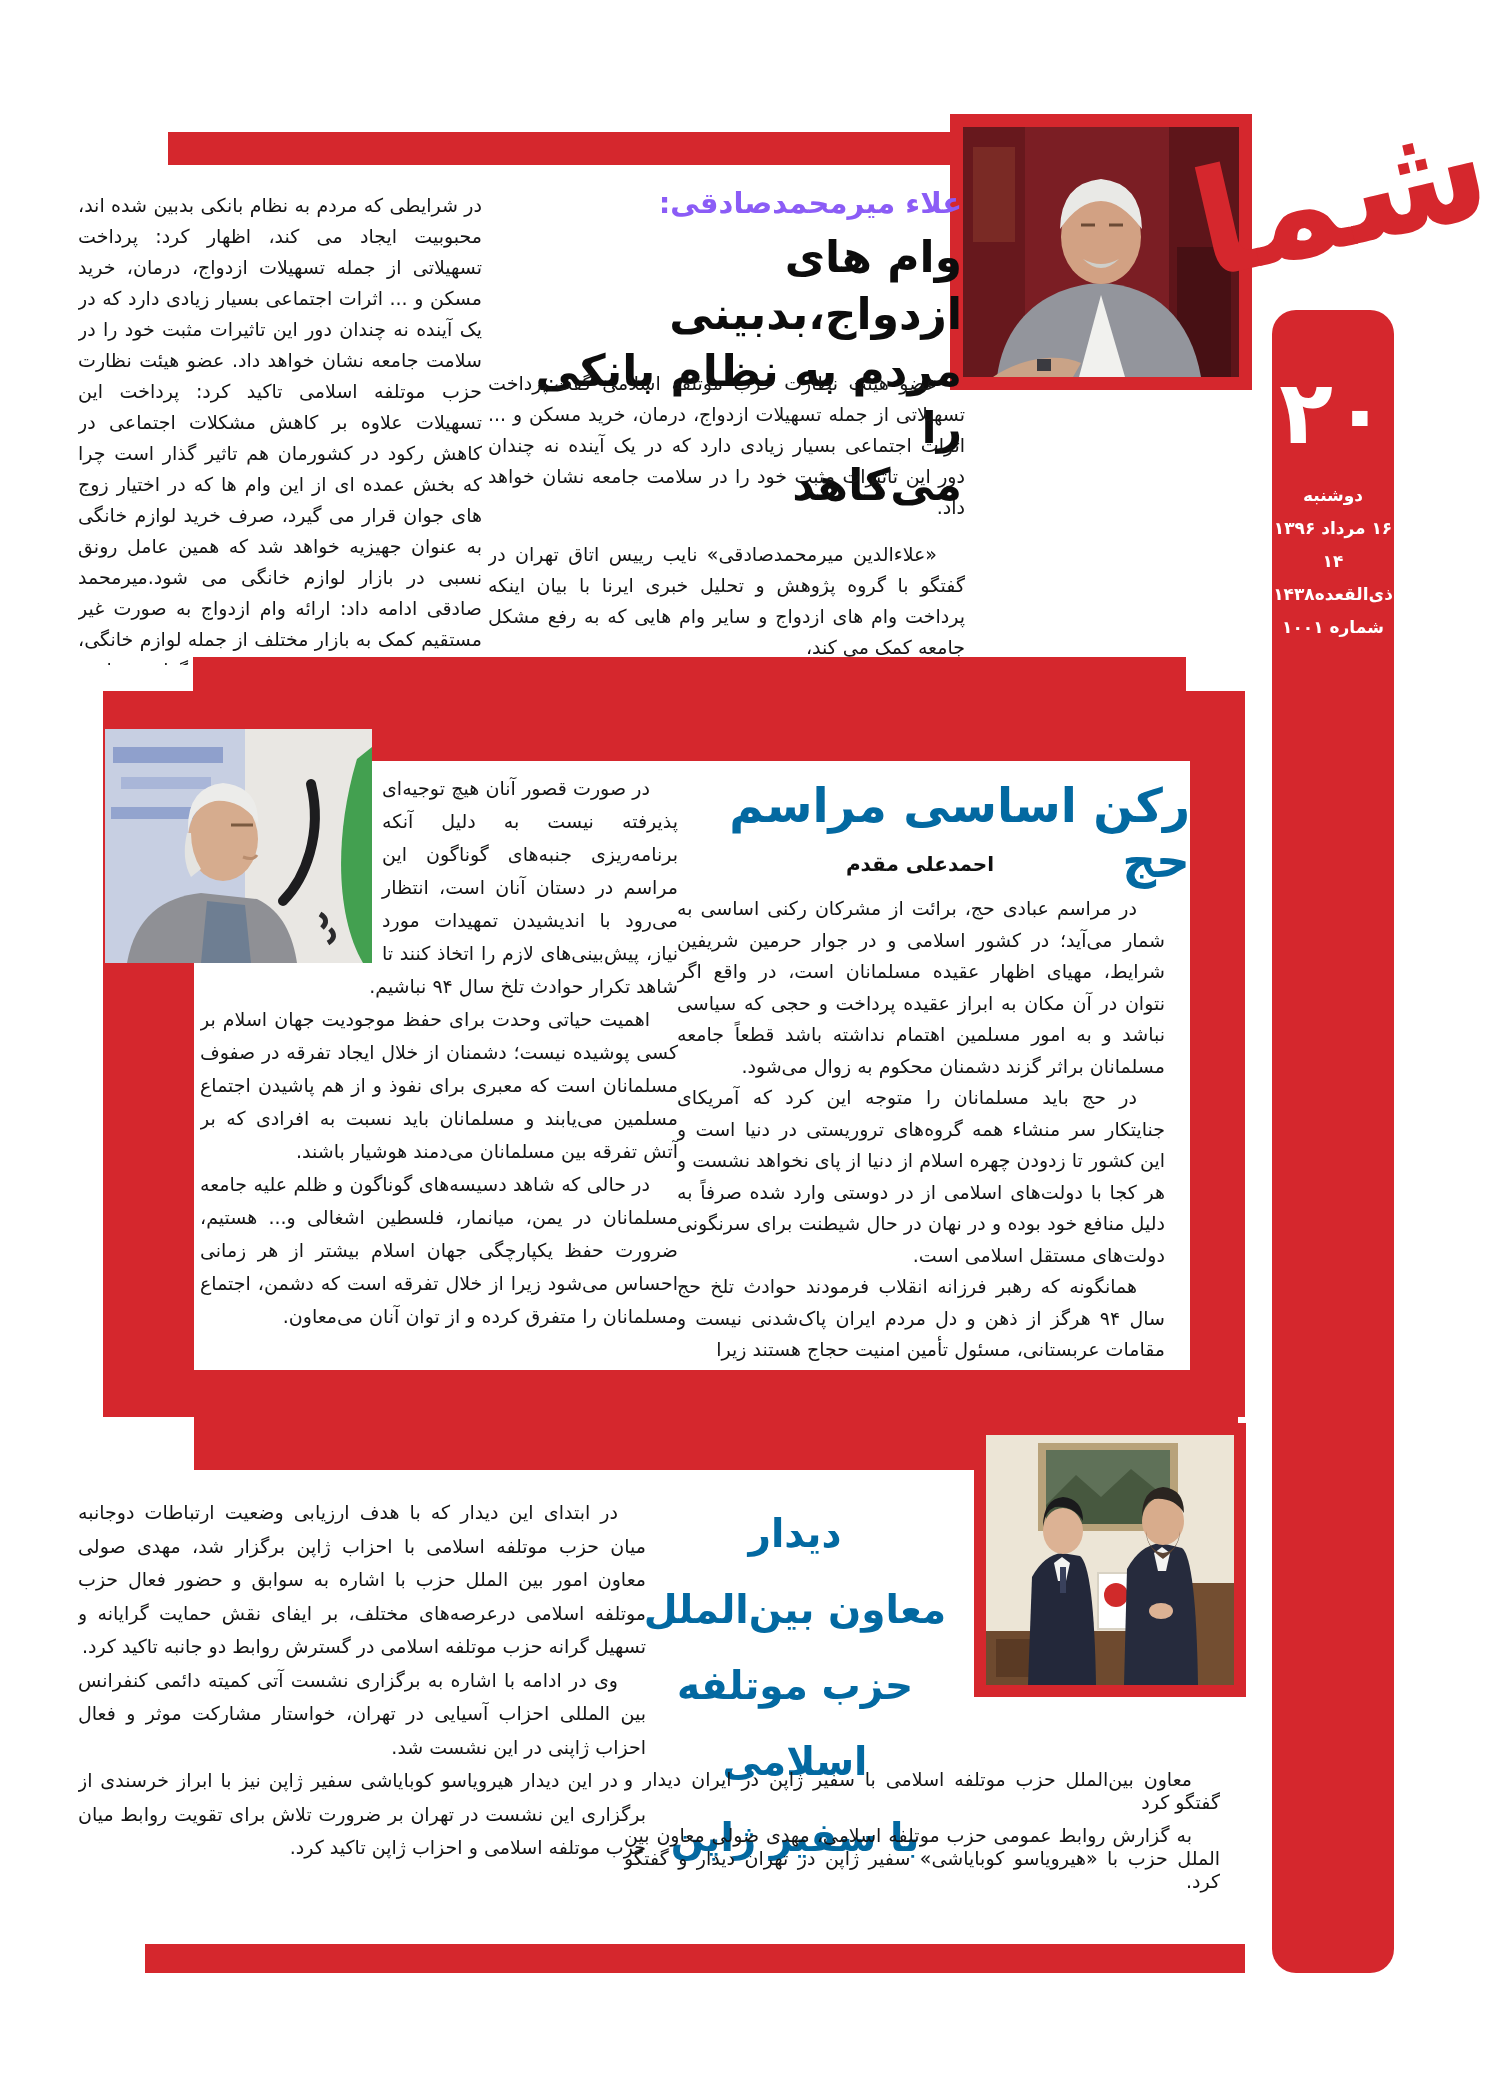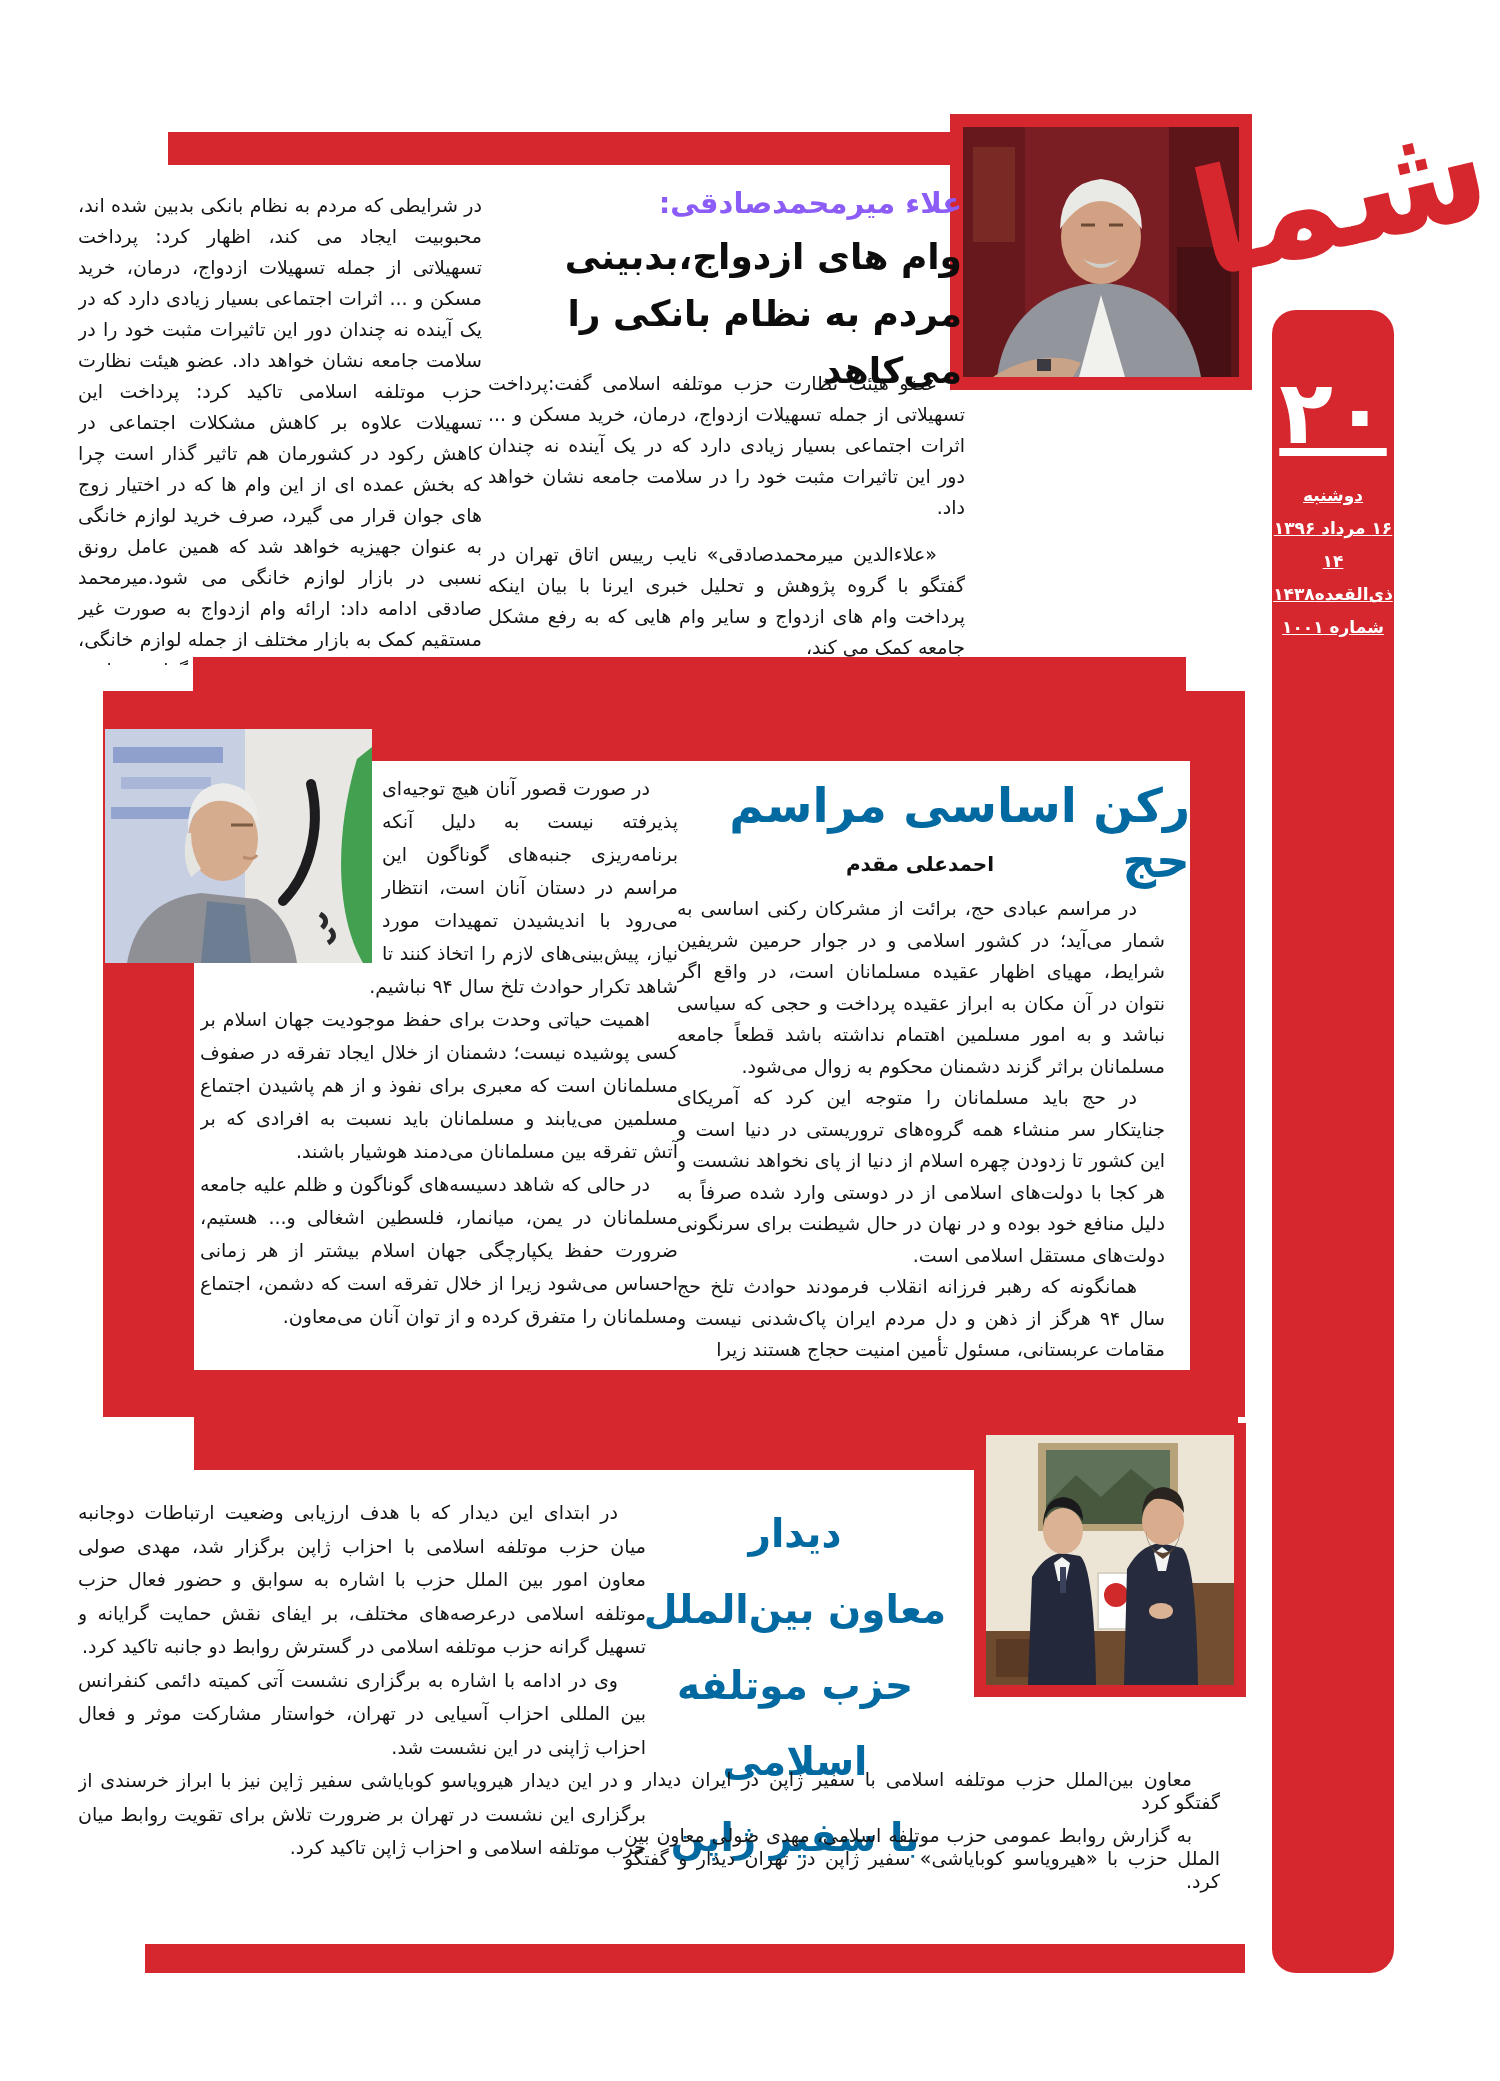--- a/index.html
+++ b/index.html
@@ -1,33 +1,33 @@
 <!DOCTYPE html>
 <html lang="fa" dir="rtl"><head>
 <meta charset="utf-8">
 <style>
   html,body{margin:0;padding:0;background:#ffffff;}
   body{font-family:"DejaVu Sans", sans-serif;}
   .page{position:relative;width:1500px;height:2081px;background:#ffffff;overflow:hidden;direction:rtl;}
   .abs{position:absolute;}
-  .red{background:#d5272d;text-decoration:underline;}
+  .red{background:#d5272d;}
 
   
   .body-col{font-size:19px;line-height:31px;color:#151515;text-align:justify;overflow:hidden;}
   .body-col p{margin:0;}
   .body-col p.ind{text-indent:28px;}
 
   
   .topbar{left:168px;top:132px;width:808px;height:33px;}
 
   
   .a1-photo-frame{left:950px;top:114px;width:302px;height:276px;padding:0;}
   .a1-photo-frame svg{position:absolute;left:13px;top:13px;}
   .a1-kicker{left:490px;top:186px;width:472px;height:40px;font-size:29px;font-weight:bold;color:#8b5cf6;text-align:right;}
-  .a1-headline{left:490px;top:228px;width:472px;font-size:36px;line-height:57px;font-weight:bold;color:#0d0d0d;text-align:right;}
+  .a1-headline{left:490px;top:228px;width:472px;font-size:44px;line-height:57px;font-weight:bold;color:#0d0d0d;text-align:right;}
   .a1-colmid{left:488px;top:368px;width:477px;height:292px;}
   .a1-colmid p.gap{margin-top:16px;}
   .a1-colleft{left:78px;top:190px;width:404px;height:475px;}
 
   
   .f2-tab{left:193px;top:657px;width:993px;height:44px;}
   .f2-main{left:103px;top:691px;width:1142px;height:726px;}
   .f2-band{left:194px;top:1417px;width:1044px;height:53px;}
   .f2-white{left:194px;top:761px;width:996px;height:609px;background:#ffffff;}
   .a2-photo{left:105px;top:729px;width:267px;height:234px;}

